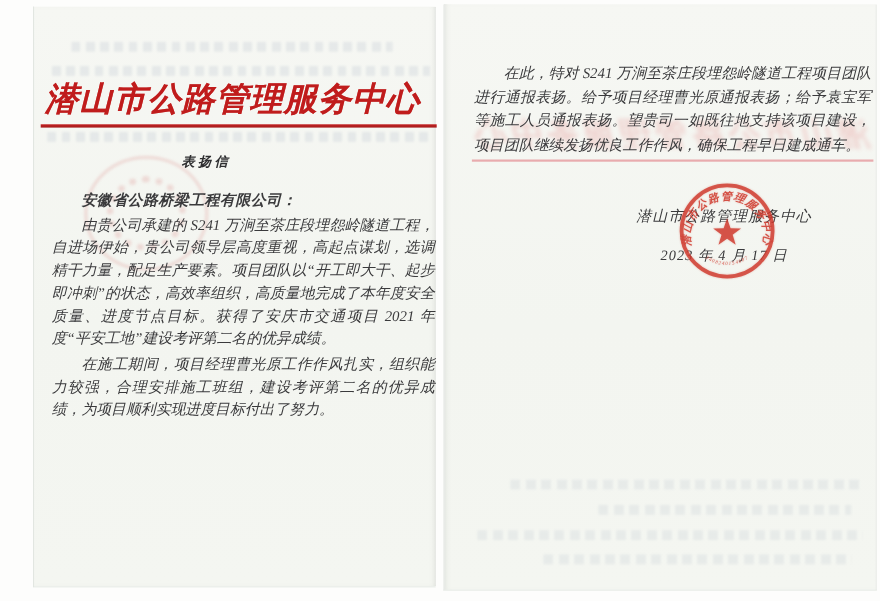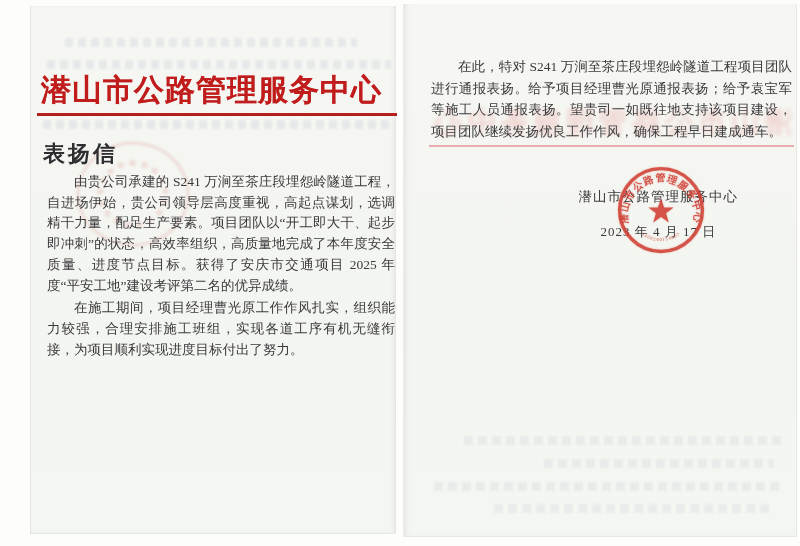--- a/index.html
+++ b/index.html
@@ -1,20 +1,20 @@
 <!DOCTYPE html>
 <html><head>
 <meta charset="utf-8">
 <style>
   * { margin:0; padding:0; box-sizing:border-box; }
   html,body { width:800px; height:546px; overflow:hidden; }
   body { background:#fdfdfc; font-family:"Liberation Serif","DejaVu Serif",serif; }
   .scan { position:relative; width:800px; height:546px; }
 
-  .page { position:absolute; background:linear-gradient(180deg,#f6f7f3 0%,#f3f5f0 55%,#f4f6f1 100%); }
+  .page { position:absolute; background:linear-gradient(180deg,#f6f7f3 0%,#f3f5f0 55%,#f4f6f1 100%);font-style:italic; }
   .page-left  { left:30px; top:6px;  width:366px; height:528px;
                 border-left:1px solid #e2e6e1; border-bottom:1px solid #e6eae5;
                 box-shadow:inset -3px 0 6px -4px rgba(120,130,120,.35); }
   .page-right { left:403px; top:4px; width:394px; height:533px;
                 border-left:1px solid #e9ece8; border-right:1px solid #e5e9e4; border-bottom:1px solid #e6eae5;
                 box-shadow:inset 4px 0 7px -5px rgba(120,130,120,.30); }
 
   
   .ghost-line { position:absolute; height:9px; filter:blur(1.2px); opacity:.55;
       background:repeating-linear-gradient(90deg, rgba(100,120,155,.30) 0 8px, rgba(100,120,155,0) 8px 13px); }
@@ -26,22 +26,22 @@
       color:#c01c1c; text-shadow:0 0 .6px rgba(192,28,28,.65); }
   .head-rule { position:absolute; left:6px; top:107px; width:360px; height:3px;
       background:linear-gradient(180deg,#c32020,#a51d1d); }
 
   
   .ghost-stamp { position:absolute; left:46px; top:136px; width:112px; height:104px;
       border:2.5px solid rgba(205,70,70,.22); border-radius:50%; filter:blur(1.4px); }
   .ghost-stamp:before { content:""; position:absolute; left:18px; top:16px; right:18px; bottom:16px;
       border:6px dotted rgba(205,70,70,.16); border-radius:50%; }
 
-  .doc-title { position:absolute; left:12px; top:133px; width:100%; padding-right:52px;
-      text-align:left; font-size:22px; font-weight:bold; letter-spacing:3px; color:#2e2e30; }
+  .doc-title { position:absolute; left:0; top:133px; width:100%; padding-right:52px;
+      text-align:center; font-size:12px; font-weight:bold; letter-spacing:3px; color:#2e2e30; }
 
   .body-text { position:absolute; left:16px; top:164px; width:348px;
       font-size:13.5px; line-height:20.7px; color:#3a3a3c; text-align:justify; }
   .body-text p { text-indent:2em; margin-top:2px; }
   .salutation { text-indent:0; font-weight:bold; letter-spacing:.5px; }
 
   .body-text-r { position:absolute; left:27px; top:52px; width:361px;
       font-size:13.5px; line-height:21.7px; color:#3a3a3c; text-align:justify; }
   .body-text-r p { text-indent:2em; }
 
@@ -72,22 +72,23 @@
 
     <div class="letterhead">潜山市公路管理服务中心</div>
     <div class="head-rule"></div>
     <div class="ghost-line light" style="left:12px; top:114px; width:348px;"></div>
 
     <div class="ghost-stamp"></div>
 
     <div class="doc-title">表扬信</div>
 
     <div class="body-text">
-      <p>由贵公司承建的 S241 万涧至茶庄段埋怨岭隧道工程，自进场伊始，贵公司领导层高度重视，高起点谋划，选调精干力量，配足生产要素。项目团队以“开工即大干、起步即冲刺”的状态，高效率组织，高质量地完成了本年度安全质量、进度节点目标。获得了安庆市交通项目 2025 年度“平安工地”建设考评第二名的优异成绩。</p>
-      <p>在施工期间，项目经理曹光原工作作风扎实，组织能力较强，合理安排施工班组，实现各道工序有机无缝衔接，为项目顺利实现进度目标付出了努力。</p>
+      <p class="salutation">安徽省公路桥梁工程有限公司：</p>
+      <p>由贵公司承建的 S241 万涧至茶庄段埋怨岭隧道工程，自进场伊始，贵公司领导层高度重视，高起点谋划，选调精干力量，配足生产要素。项目团队以“开工即大干、起步即冲刺”的状态，高效率组织，高质量地完成了本年度安全质量、进度节点目标。获得了安庆市交通项目 2021 年度“平安工地”建设考评第二名的优异成绩。</p>
+      <p>在施工期间，项目经理曹光原工作作风扎实，组织能力较强，合理安排施工班组，建设考评第二名的优异成绩，为项目顺利实现进度目标付出了努力。</p>
     </div>
   </div>
 
   <div class="page page-right">
 
     <div class="mirror-head">潜山市公路管理服务中心</div>
     <div class="mirror-rule"></div>
 
     <div class="body-text-r">
       <p>在此，特对 S241 万涧至茶庄段埋怨岭隧道工程项目团队进行通报表扬。给予项目经理曹光原通报表扬；给予袁宝军等施工人员通报表扬。望贵司一如既往地支持该项目建设，项目团队继续发扬优良工作作风，确保工程早日建成通车。</p>

